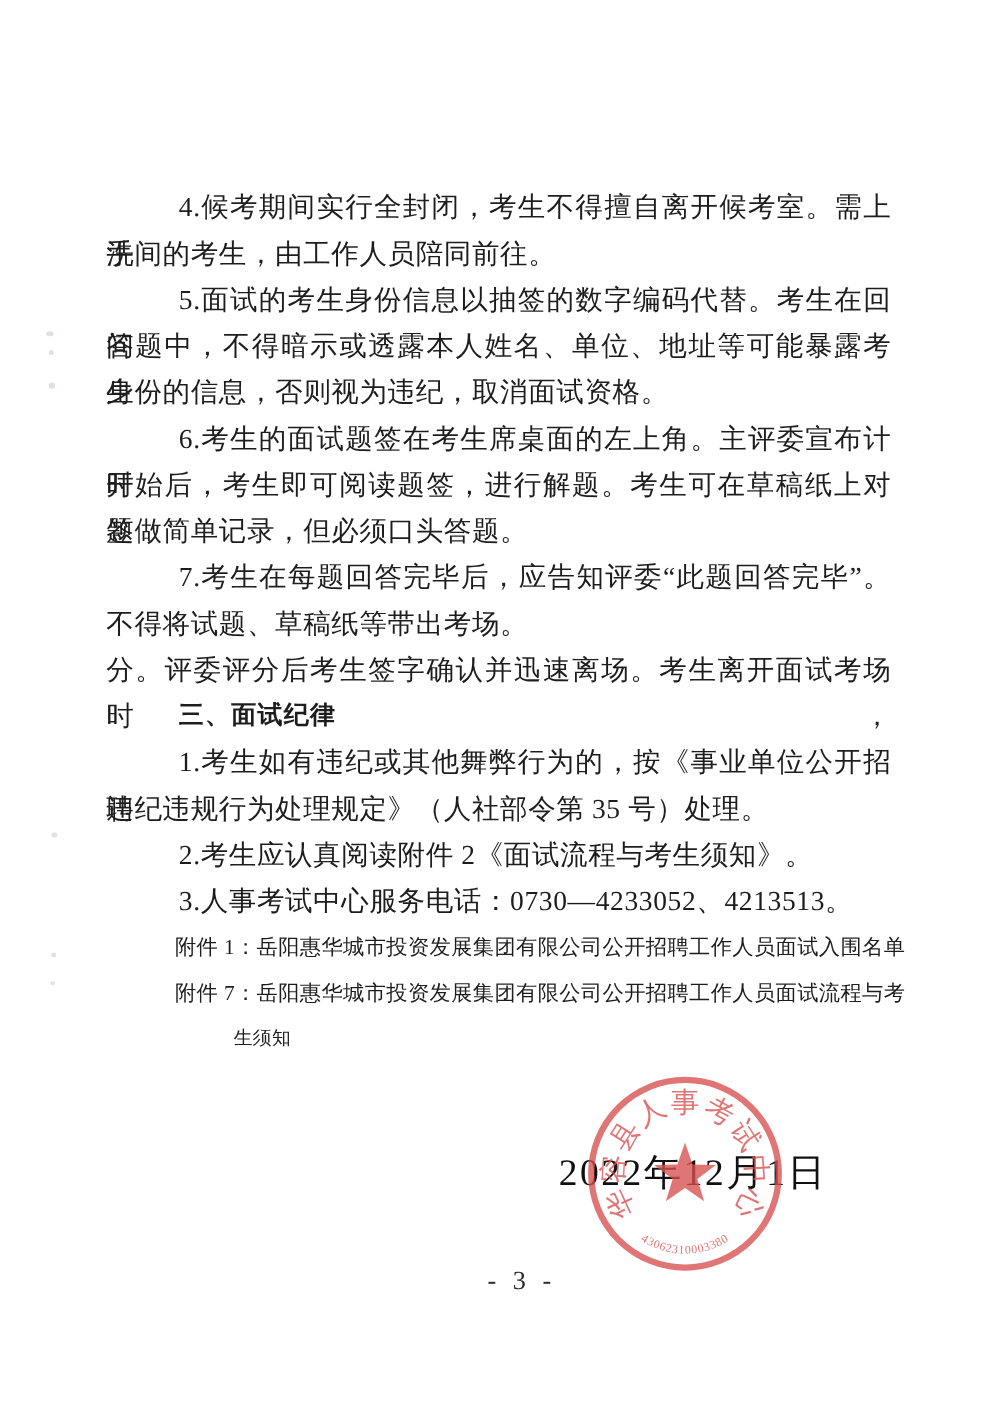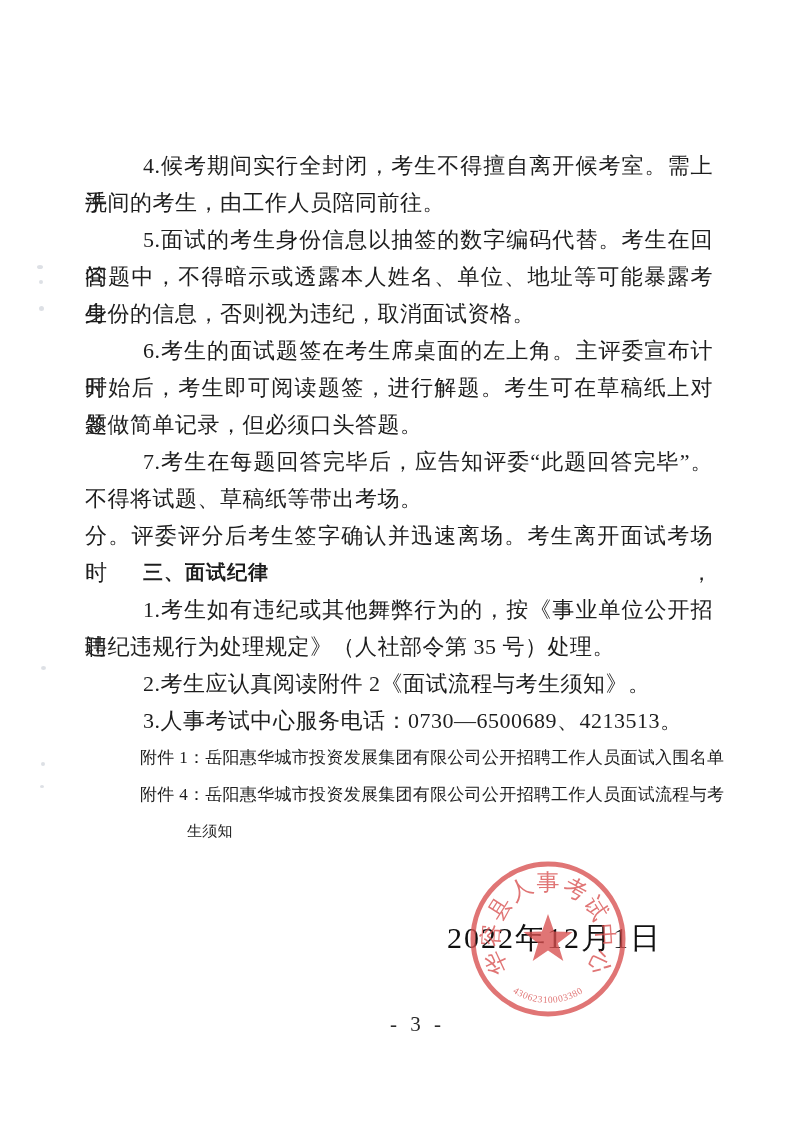--- a/index.html
+++ b/index.html
@@ -89,23 +89,23 @@
     <div class="ln ind fill">6.考生的面试题签在考生席桌面的左上角。主评委宣布计时</div>
     <div class="ln fill">开始后，考生即可阅读题签，进行解题。考生可在草稿纸上对题</div>
     <div class="ln">签做简单记录，但必须口头答题。</div>
     <div class="ln ind fill">7.考生在每题回答完毕后，应告知评委“此题回答完毕”。</div>
     <div class="ln">不得将试题、草稿纸等带出考场。</div>
     <div class="ln fill">分。评委评分后考生签字确认并迅速离场。考生离开面试考场时，</div>
     <div class="ln ind hd">三、面试纪律</div>
     <div class="ln ind fill">1.考生如有违纪或其他舞弊行为的，按《事业单位公开招聘</div>
     <div class="ln">违纪违规行为处理规定》（人社部令第 35 号）处理。</div>
     <div class="ln ind">2.考生应认真阅读附件 2《面试流程与考生须知》。</div>
-    <div class="ln ind">3.人事考试中心服务电话：0730—6500689、4213513。</div>
+    <div class="ln ind">3.人事考试中心服务电话：0730—4233052、4213513。</div>
     <div class="ln att">附件 1：岳阳惠华城市投资发展集团有限公司公开招聘工作人员面试入围名单</div>
-    <div class="ln att">附件 4：岳阳惠华城市投资发展集团有限公司公开招聘工作人员面试流程与考</div>
+    <div class="ln att">附件 7：岳阳惠华城市投资发展集团有限公司公开招聘工作人员面试流程与考</div>
     <div class="ln att-cont">生须知</div>
   </div>
 
   <div class="issue-date">2022年12月1日</div>
 
   <svg class="seal" viewBox="0 0 164 164">
     <g fill="#d84f4f">
       <circle cx="82" cy="82" r="75" fill="none" stroke="#d84f4f" stroke-width="5"></circle>
       <g font-size="23" text-anchor="middle">
         <text transform="translate(30.4,106.1) rotate(-115)" dominant-baseline="central">华</text>

